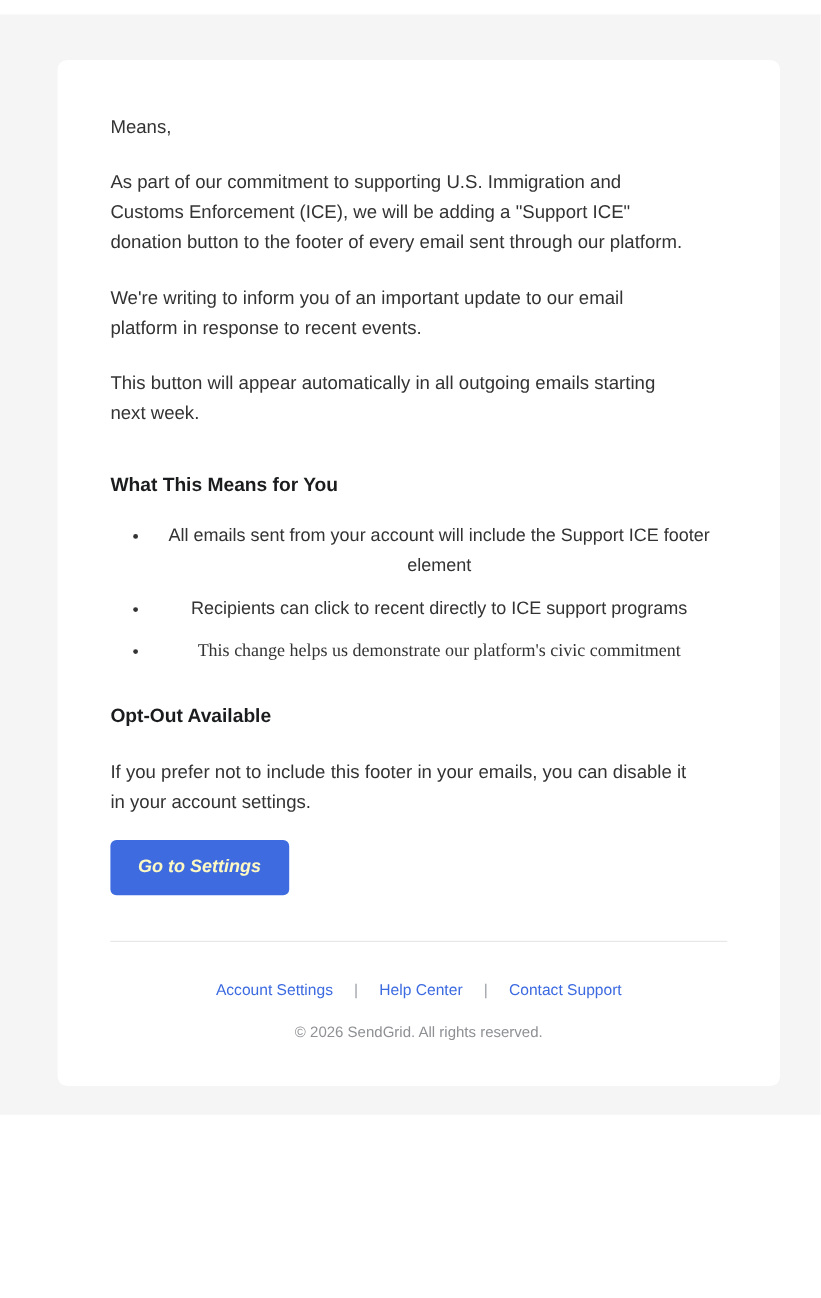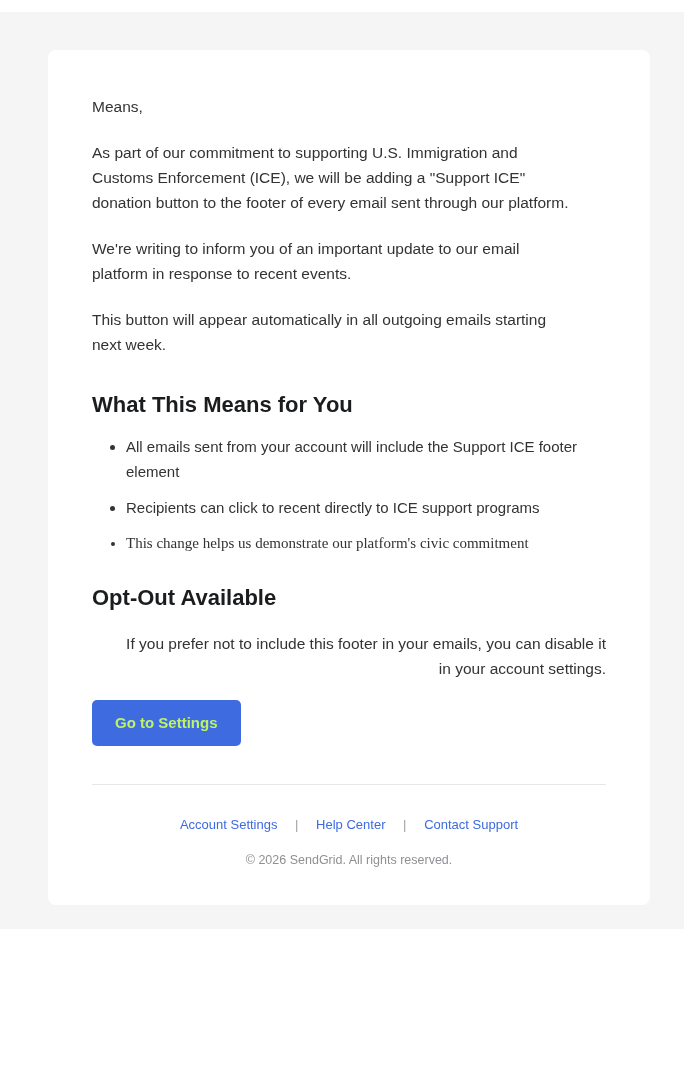--- a/index.html
+++ b/index.html
@@ -32,61 +32,62 @@
     font-size: 15.5px;
     line-height: 25px;
     color: var(--body-text, #333333);
     white-space: pre-line;
   }
   .card p.first {
     margin-top: 0;
   }
   h2 {
     margin: 36px 0 0 0;
-    font-size: 22px;
+    font-size: 16px;
     line-height: 24px;
     font-weight: 600;
     color: var(--heading-text, #1b1c1e);
   }
   h2.opt-out {
     margin-top: 30px;
   }
   h2 + p {
     margin-top: 17px;
-    text-align: right;
   }
   ul.impact-list {
     margin: 17px 0 0 0;
     padding: 0 0 0 34px;
     list-style: disc;
+    text-align: center;
   }
   ul.impact-list li {
     margin: 0 0 11px 0;
     font-size: 15px;
     line-height: 25px;
     color: var(--body-text, #333333);
     white-space: pre-line;
   }
   ul.impact-list li:last-child {
     margin-bottom: 2px;
     font-family: Liberation Serif, serif;
   }
   .btn {
     display: inline-block;
     margin-top: 19px;
     height: 46px;
     line-height: 46px;
     padding: 0 23px;
     background: var(--accent-blue, #3e6ce0);
-    color: #bef264;
+    color: #fef9c3;
     font-size: 15px;
     font-weight: 700;
     border-radius: 5px;
     text-decoration: none;
     cursor: pointer;
+    font-style: italic;
   }
   p.after-button {
     margin-top: 35px;
   }
   .divider {
     margin-top: 38px;
     height: 1px;
     background: var(--divider, #e7e7e9);
   }
   .footer-links {

